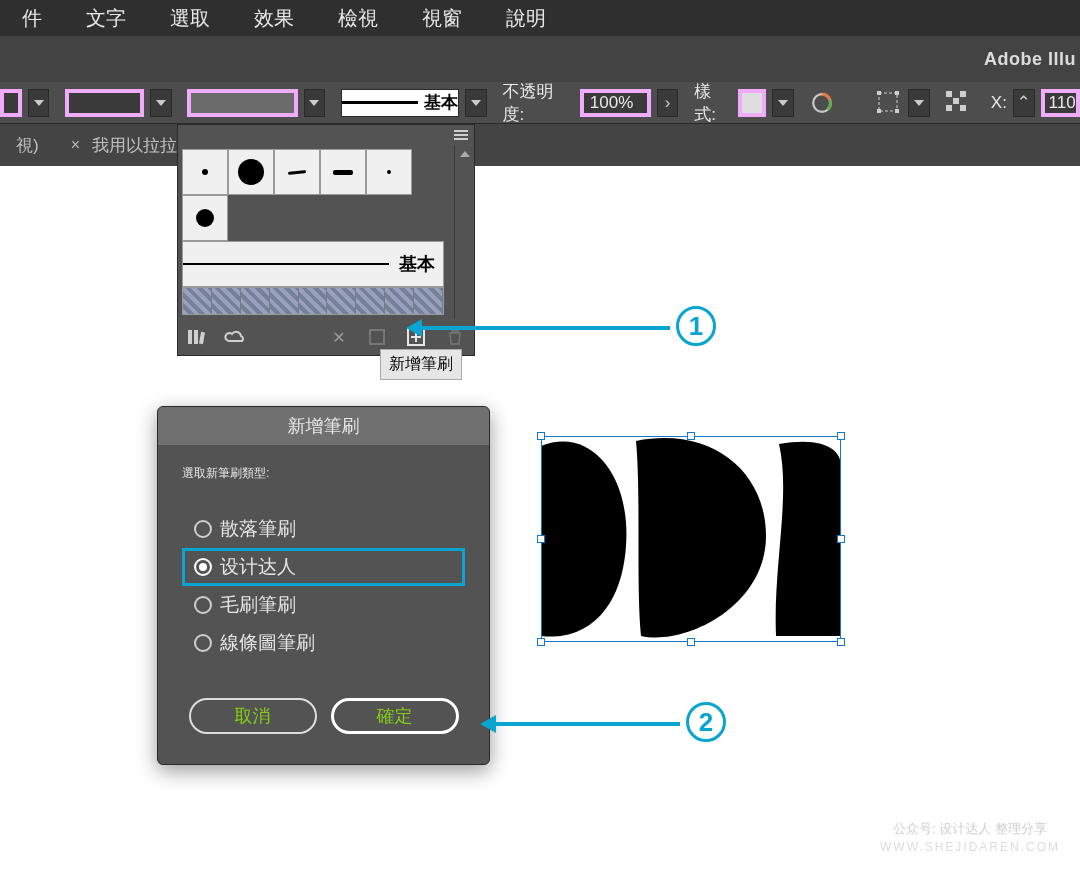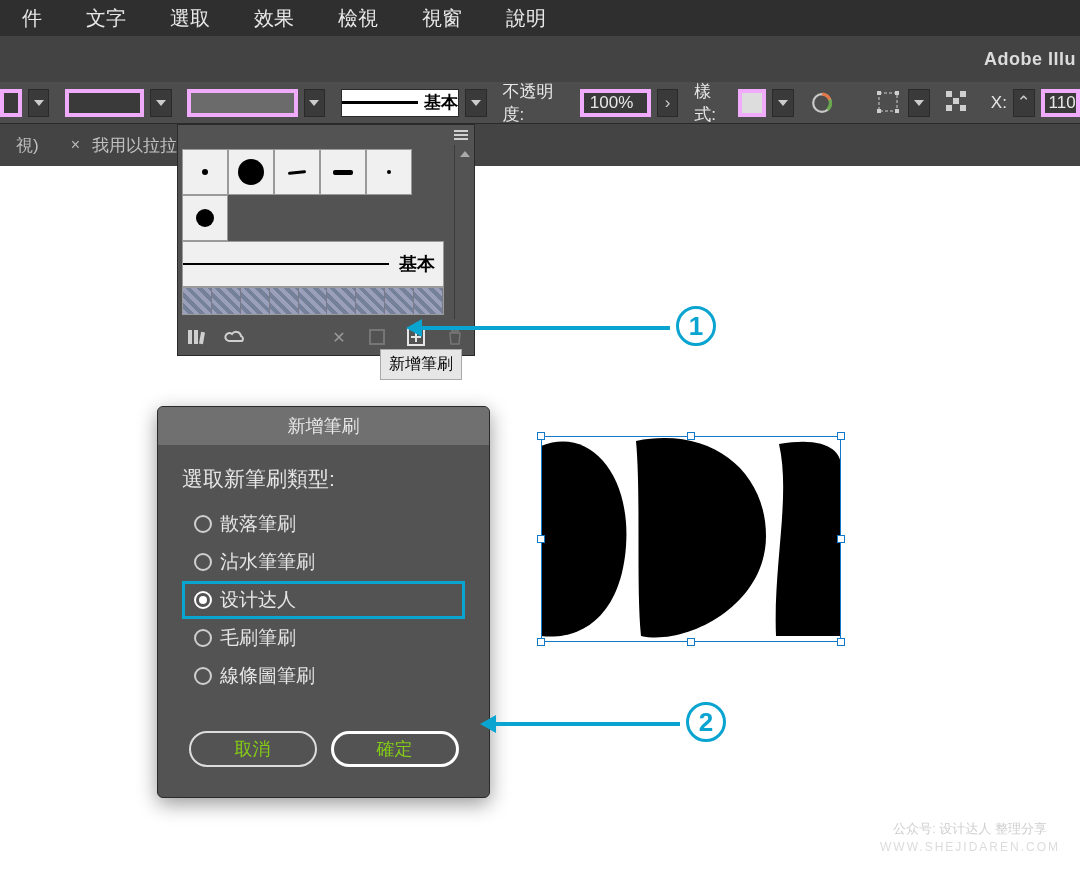--- a/index.html
+++ b/index.html
@@ -48,21 +48,21 @@
 .scrollcol{position:absolute;right:0;top:0;bottom:0;width:20px;background:#535353;border-left:1px solid #3a3a3a;display:flex;flex-direction:column;align-items:center;}
 .scrollcol .up{height:18px;display:flex;align-items:center;justify-content:center;}
 .scrollcol .up::after{content:"";width:0;height:0;border-left:5px solid transparent;border-right:5px solid transparent;border-bottom:6px solid #aaa;}
 
 .tooltip{position:absolute;left:380px;top:349px;background:#e6e6e6;color:#000;font-size:16px;padding:4px 8px;border:1px solid #aaa;z-index:40;}
 
 
 .dialog{position:absolute;left:157px;top:406px;width:333px;background:#535353;border:1px solid #2a2a2a;border-radius:6px;overflow:hidden;z-index:20;box-shadow:0 6px 20px rgba(0,0,0,.4);}
 .dlg-title{height:38px;background:#707070;color:#e8e8e8;font-size:18px;display:flex;align-items:center;justify-content:center;}
 .dlg-body{padding:20px 24px 10px;color:#e6e6e6;font-size:18px;}
-.dlg-body .hdr{margin-bottom:12px;font-size:21px;}
+.dlg-body .hdr{margin-bottom:28px;font-size:12px;}
 .radio{display:flex;align-items:center;gap:8px;padding:6px 0 6px 12px;font-size:19px;}
 .radio .r{width:18px;height:18px;border-radius:50%;border:2px solid #cfcfcf;position:relative;flex-shrink:0;}
 .radio.sel .r{border-color:#fff;}
 .radio.sel .r::after{content:"";position:absolute;inset:3px;border-radius:50%;background:#fff;}
 .radio.sel-hl{border:3px solid #0aa4d1;padding:3px 6px 3px 9px;}
 .dlg-btns{display:flex;justify-content:center;gap:14px;padding:26px 0 30px;}
 .pill{width:128px;height:36px;border:2px solid #ddd;border-radius:18px;color:#84cc16;display:flex;align-items:center;justify-content:center;font-size:18px;cursor:pointer;}
 .pill.primary{border-width:3px;border-color:#fff;}
 
 
@@ -267,24 +267,20 @@
 
 <div class="tooltip">新增筆刷</div>
 
 <div class="dialog">
   <div class="dlg-title">新增筆刷</div>
   <div class="dlg-body">
     <div class="hdr">選取新筆刷類型:</div>
     <div class="radio">
         <span class="r"></span>
         <span>散落筆刷</span>
-      </div>
-    <div class="radio">
-        <span class="r"></span>
-        <span>沾水筆筆刷</span>
       </div>
     <div class="radio sel sel-hl">
         <span class="r"></span>
         <span>设计达人</span>
       </div>
     <div class="radio">
         <span class="r"></span>
         <span>毛刷筆刷</span>
       </div>
     <div class="radio">

